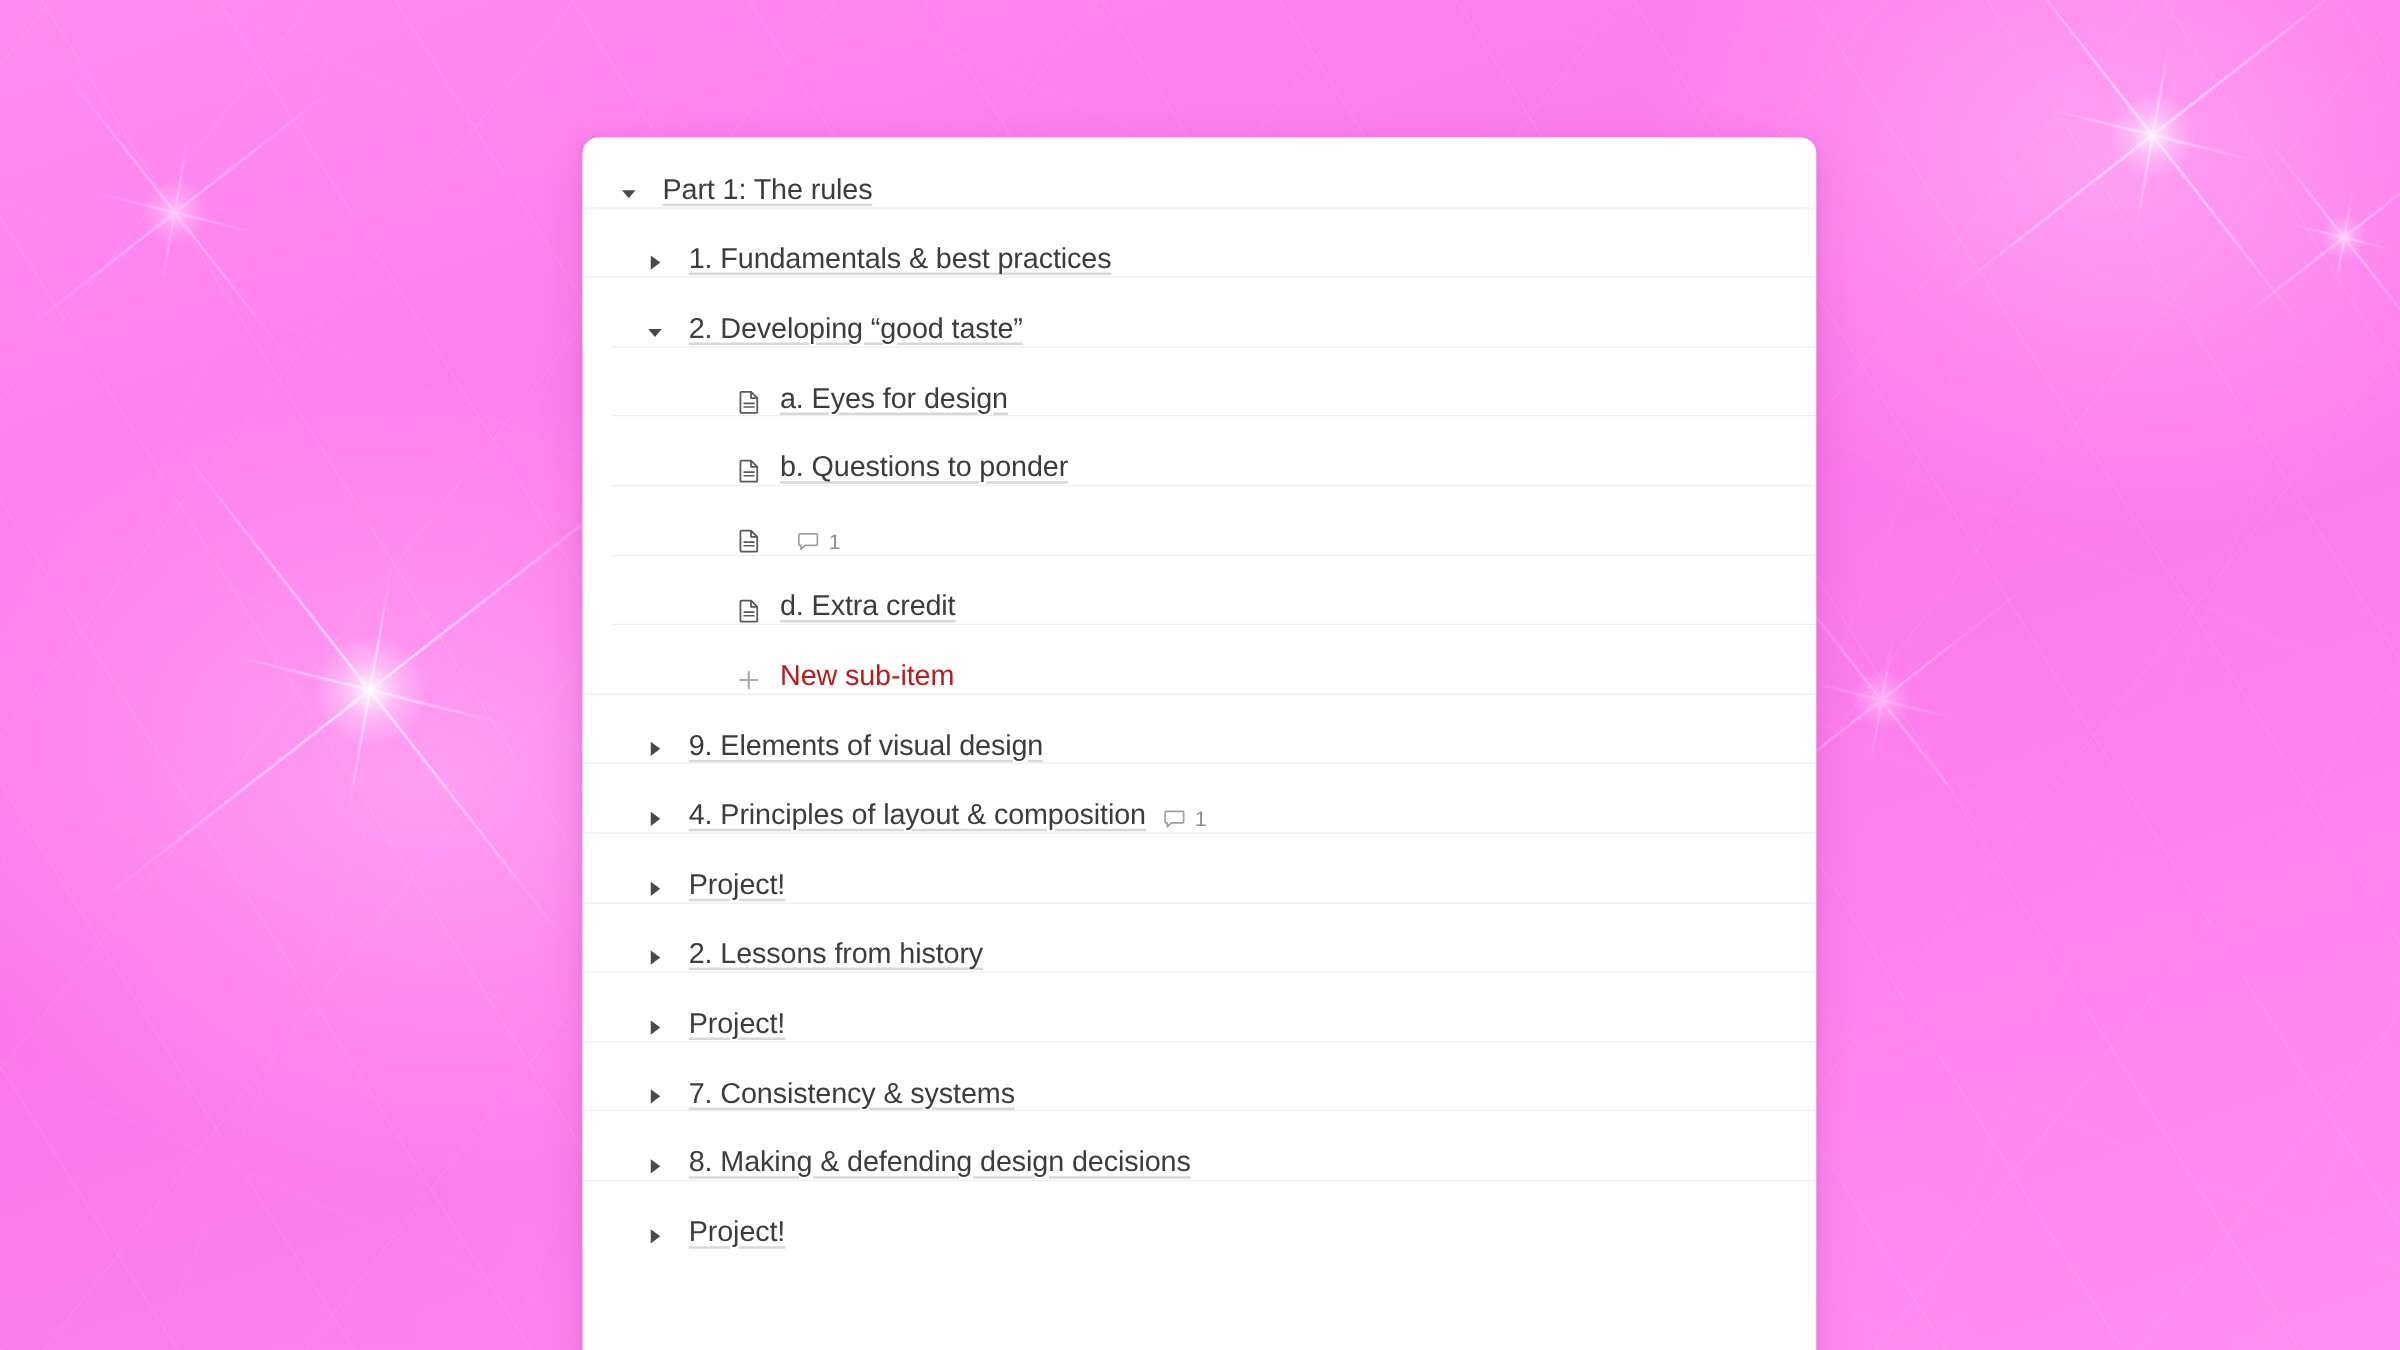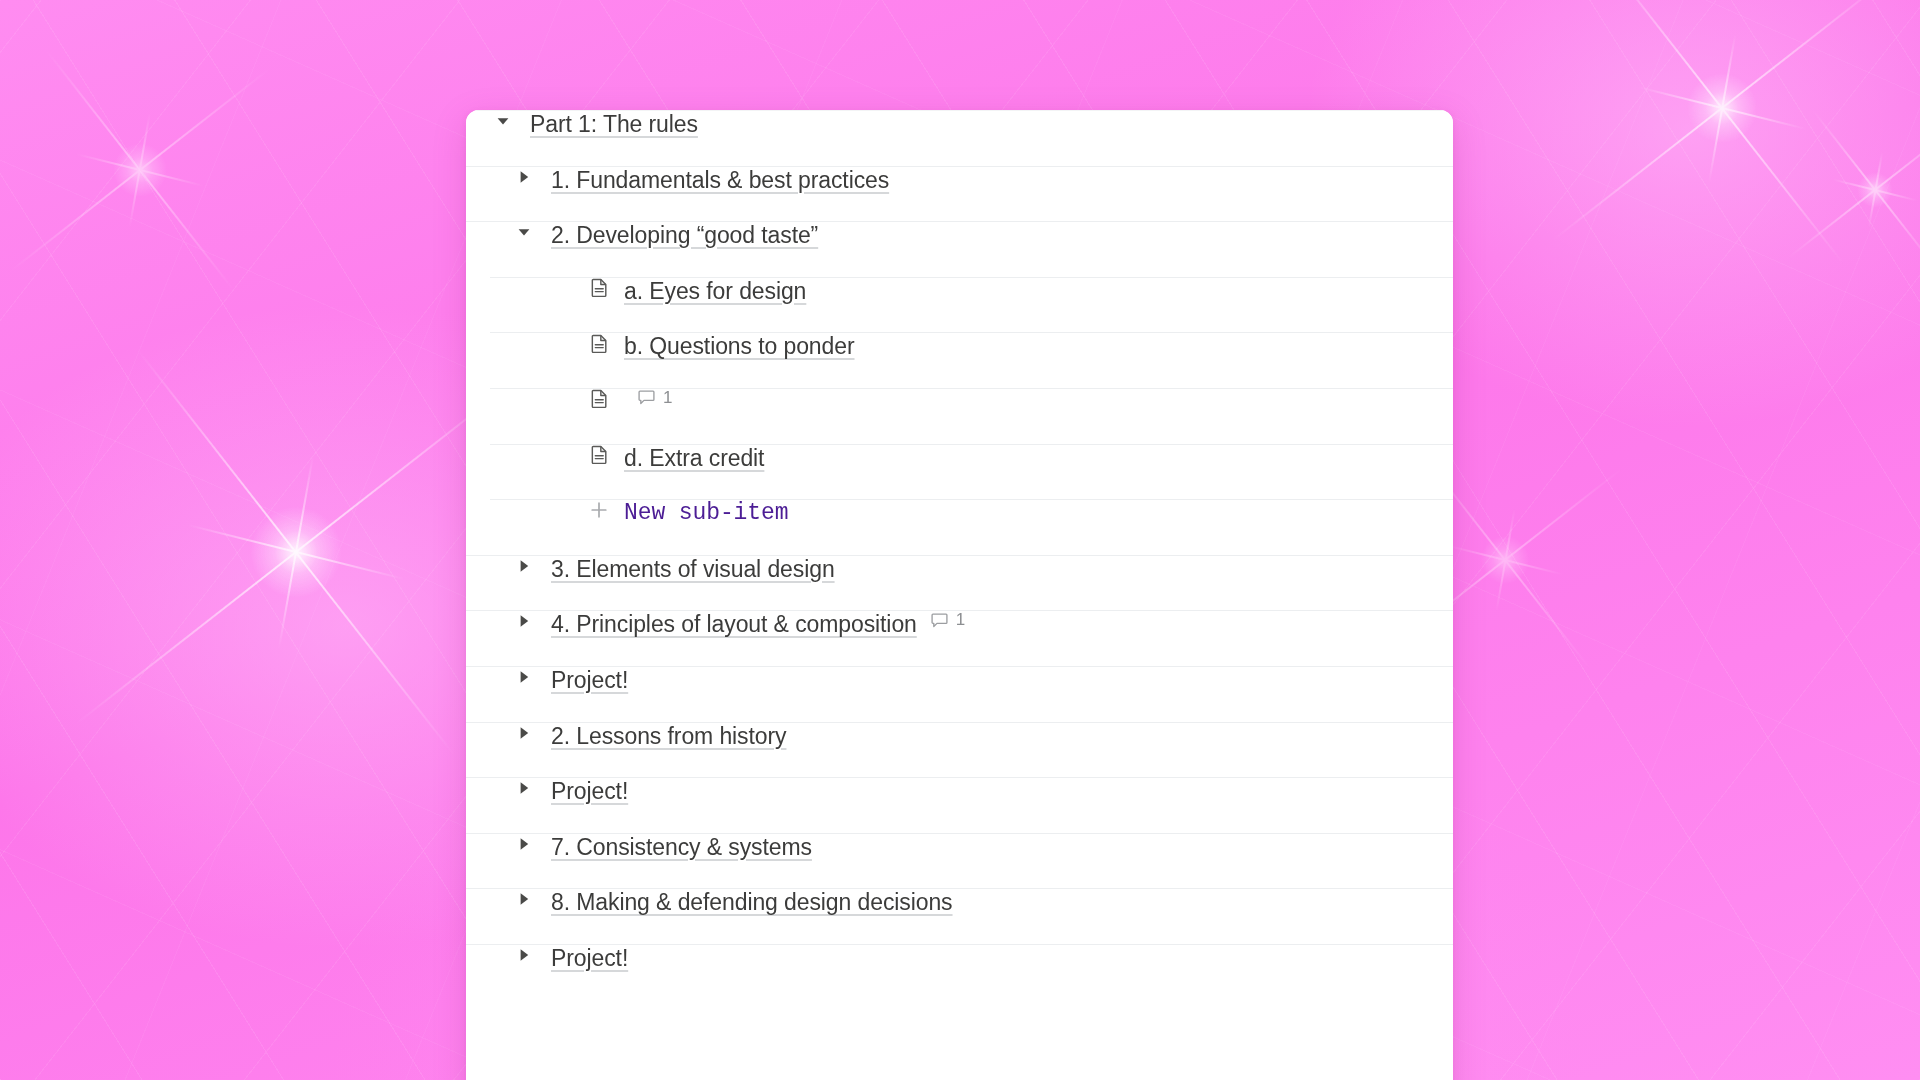--- a/index.html
+++ b/index.html
@@ -56,21 +56,21 @@
     left:466px; top:110px;
     width:987px; height:1000px;
     background:#ffffff;
     border-radius:13px 13px 0 0;
     box-shadow:0 10px 34px rgba(150,30,130,.18), 0 2px 6px rgba(150,30,130,.10);
     overflow:hidden;
   }
 
   .row{
     position:relative;
-    display:flex; align-items:flex-start;
+    display:flex; align-items:flex-end;
     height:55.6px;
     padding-right:24px;
     background:#fff;
   }
   .row + .row::before{
     content:"";
     position:absolute; left:0; right:0; top:0;
     height:1px; background:#eceef0;
   }
   .row:first-child::after{
@@ -111,23 +111,22 @@
     line-height:1.25;
     color:#3c3c3b;
     letter-spacing:-0.1px;
     text-decoration:underline;
     text-decoration-color:#d6d8da;
     text-decoration-thickness:1.5px;
     text-underline-offset:4px;
     white-space:nowrap;
   }
   .row-label.muted{
-    color:#4c1d95;
+    color:#b91c1c;
     text-decoration:none;
-    font-family:Liberation Mono, monospace;
   }
 
   .comment-badge{
     display:flex; align-items:center;
     margin-left:13px;
     flex:0 0 auto;
   }
   .comment-badge svg{ display:block; }
   .comment-count{
     font-size:17px;
@@ -263,21 +262,21 @@
           </svg>
         </span>
         <span class="row-label muted">New sub-item</span>
       </div>
       <div class="row ind-1">
         <span class="twisty">
           <svg width="16" height="16" viewBox="0 0 16 16" aria-hidden="true">
             <path d="M4.6 2.3 L4.6 13.7 L12.2 8 Z" fill="#4a4a48"></path>
           </svg>
         </span>
-        <span class="row-label">3. Elements of visual design</span>
+        <span class="row-label">9. Elements of visual design</span>
       </div>
       <div class="row ind-1">
         <span class="twisty">
           <svg width="16" height="16" viewBox="0 0 16 16" aria-hidden="true">
             <path d="M4.6 2.3 L4.6 13.7 L12.2 8 Z" fill="#4a4a48"></path>
           </svg>
         </span>
         <span class="row-label">4. Principles of layout &amp; composition</span>
         <span class="comment-badge">
           <span>

